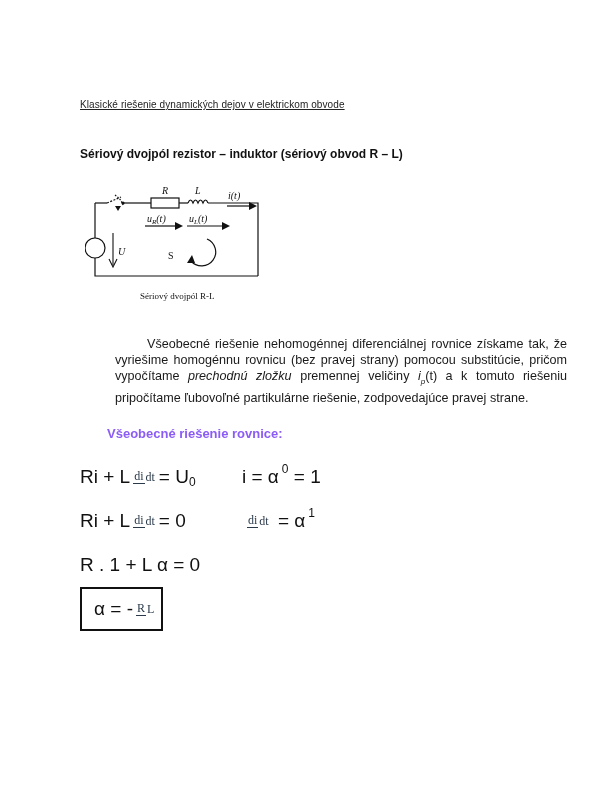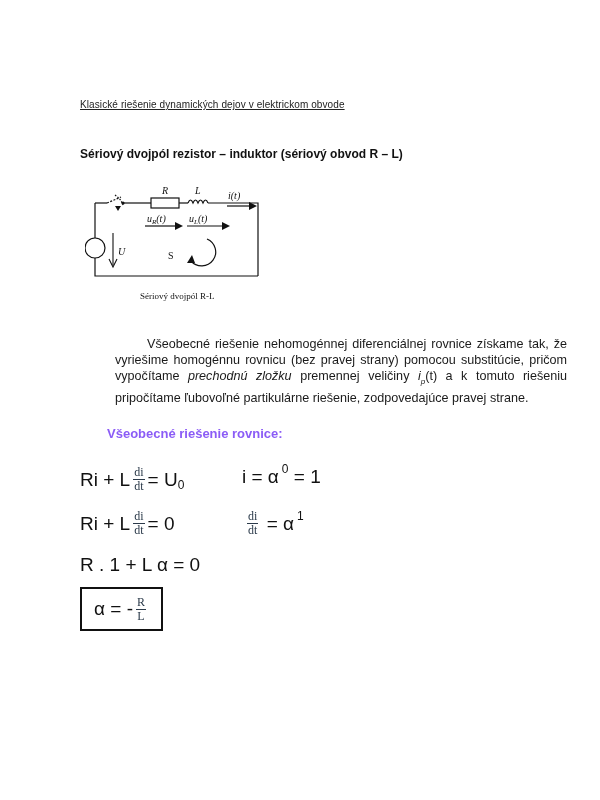--- a/index.html
+++ b/index.html
@@ -25,21 +25,21 @@
     .paragraph p { margin: 0; text-indent: 32px; text-align-last: left; }
     .paragraph .em { font-style: italic; }
     .sub-title {
       left: 107px; top: 426px; font-size: 13px; font-weight: bold; color: #8b5cf6;
     }
     .eq {
       font-size: 19px; color: #111; white-space: nowrap;
       display: flex; align-items: center;
     }
     .frac {
-      display: inline-flex; flex-direction: column; align-items: center;
+      display: inline-flex; align-items: center;
       font-family: "Liberation Serif", "DejaVu Serif", serif;
       font-size: 12px; line-height: 13px; margin: 0 3px; color: #2b3a4a;
     }
     .frac .num { border-bottom: 1px solid #2b3a4a; padding: 0 1px; }
     .frac .den { padding: 0 1px; }
     .sub { font-size: 12px; position: relative; top: 5px; }
     .sup { font-size: 12px; position: relative; top: -8px; margin-left: 3px; }
     .eq1 { left: 80px; top: 466px; }
     .eq2 { left: 242px; top: 466px; }
     .eq3 { left: 80px; top: 510px; }

